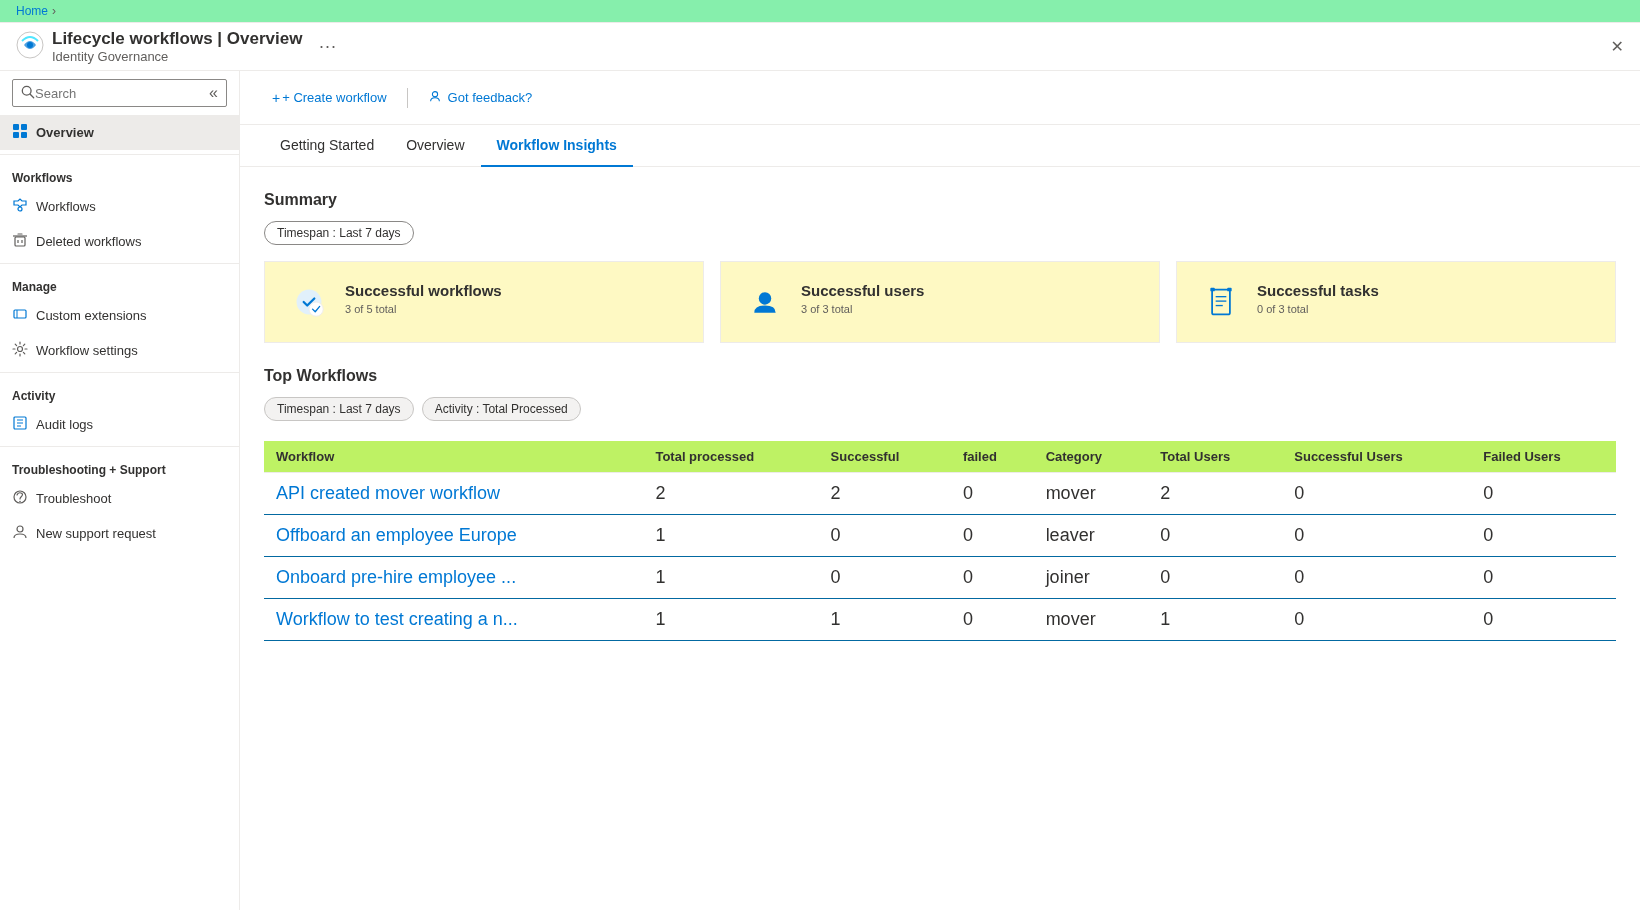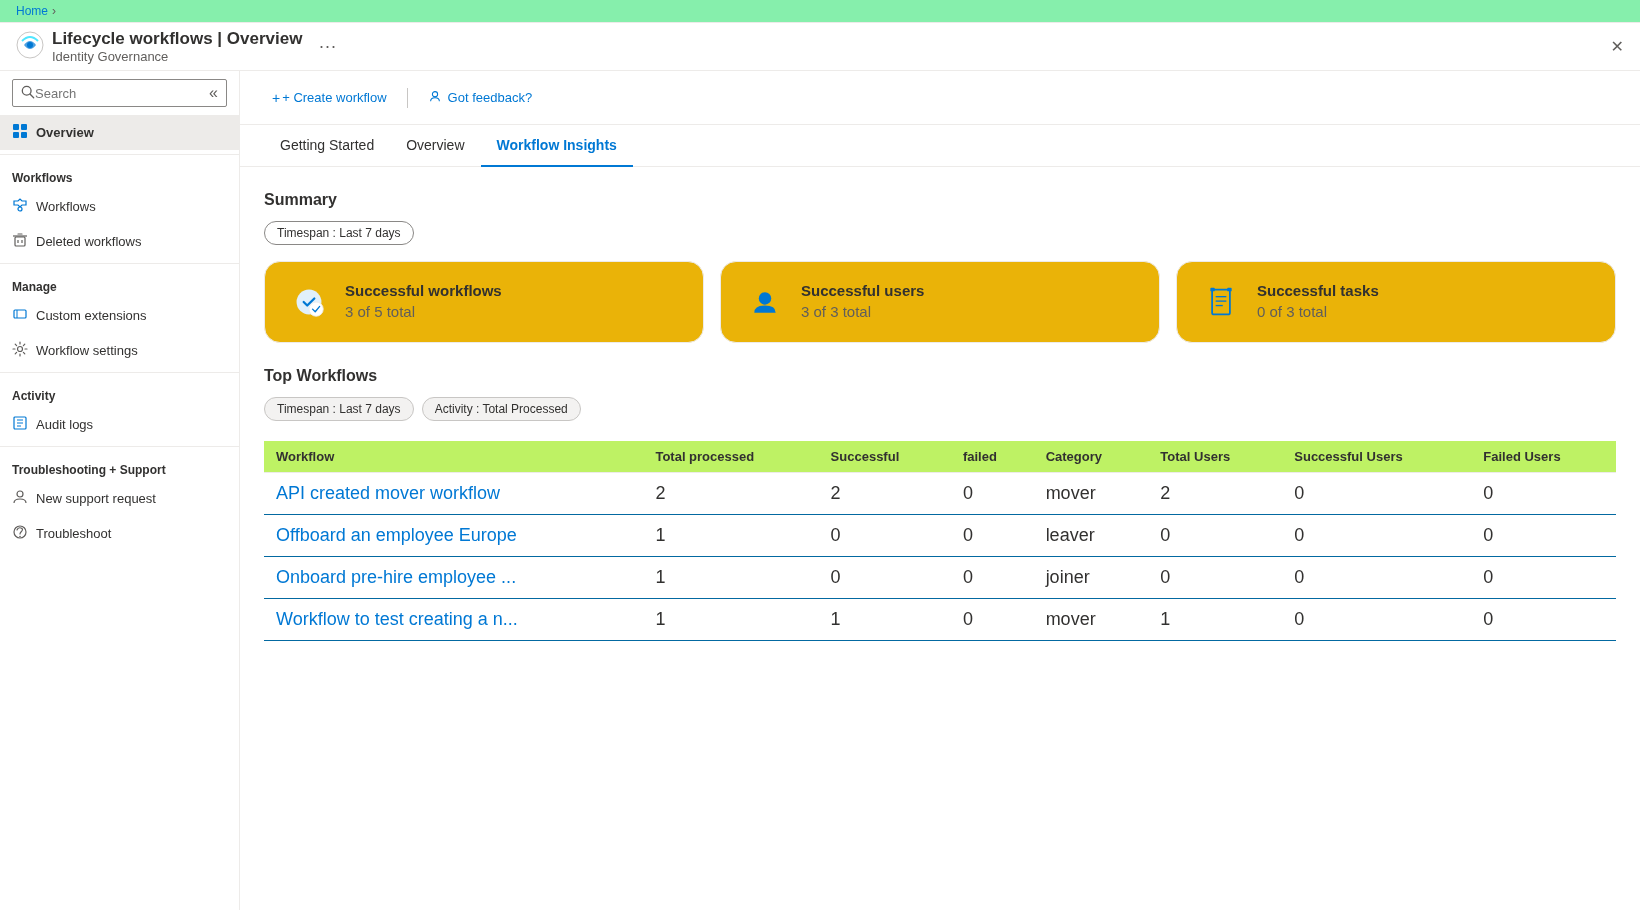--- a/index.html
+++ b/index.html
@@ -116,29 +116,29 @@
       border-radius: 12px; padding: 4px 12px;
       font-size: 12px; color: #323130;
       margin-bottom: 16px; cursor: pointer;
     }
 
     .summary-cards {
       display: flex; gap: 16px; margin-bottom: 24px;
     }
     .summary-card {
       flex: 1; border: 1px solid #edebe9;
-      border-radius: 16px; padding: 20px 24px;
+      border-radius: 0; padding: 20px 24px;
       display: flex; align-items: flex-start; gap: 16px;
-      background: #eab308;
+      background: #fef9c3;
     }
     .card-icon { width: 40px; height: 40px; display: flex; align-items: center; justify-content: center; }
     .card-icon svg { width: 32px; height: 32px; }
     .card-content { display: flex; flex-direction: column; gap: 4px; }
     .card-title { font-size: 15px; font-weight: 600; }
-    .card-subtitle { font-size: 15px; color: #605e5c; }
+    .card-subtitle { font-size: 11px; color: #605e5c; }
 
     
     .top-workflows-header { font-size: 16px; font-weight: 600; margin-bottom: 12px; }
     .filter-badges { display: flex; gap: 8px; margin-bottom: 20px; }
     .filter-badge {
       background: #f3f2f1; border: 1px solid #c8c6c4;
       border-radius: 12px; padding: 4px 12px;
       font-size: 12px; color: #323130; cursor: pointer;
     }
 
@@ -264,35 +264,35 @@
           <line x1="5" y1="11" x2="9" y2="11" stroke="#0078d4" stroke-width="1"></line>
         </svg>
       </span>
       <span>Audit logs</span>
     </div>
 
     <div class="sidebar-section-label">Troubleshooting + Support</div>
     <div class="sidebar-nav-item">
       <span>
         <svg width="16" height="16" viewBox="0 0 16 16">
-          <circle cx="8" cy="5" r="3" fill="none" stroke="#605e5c" stroke-width="1.2"></circle>
-          <path d="M2 14 Q2 10 8 10 Q14 10 14 14" fill="none" stroke="#605e5c" stroke-width="1.2"></path>
-        </svg>
-      </span>
-      <span>New support request</span>
-    </div>
-    <div class="sidebar-nav-item">
-      <span>
-        <svg width="16" height="16" viewBox="0 0 16 16">
           <circle cx="8" cy="8" r="6" fill="none" stroke="#605e5c" stroke-width="1.2"></circle>
           <path d="M5 6 Q6 3 9 4 Q12 5 9 8 Q8 9 8 10" stroke="#605e5c" stroke-width="1.2" fill="none" stroke-linecap="round"></path>
           <circle cx="8" cy="12.5" r="0.8" fill="#605e5c"></circle>
         </svg>
       </span>
       <span>Troubleshoot</span>
+    </div>
+    <div class="sidebar-nav-item">
+      <span>
+        <svg width="16" height="16" viewBox="0 0 16 16">
+          <circle cx="8" cy="5" r="3" fill="none" stroke="#605e5c" stroke-width="1.2"></circle>
+          <path d="M2 14 Q2 10 8 10 Q14 10 14 14" fill="none" stroke="#605e5c" stroke-width="1.2"></path>
+        </svg>
+      </span>
+      <span>New support request</span>
     </div>
   </div>
 
   <div class="main-content">
 
     <div class="toolbar">
       <button class="toolbar-btn">
         <span style="font-size:14px;">+</span>
         <span style="margin-left:-4px;">+ Create workflow</span>
       </button>

